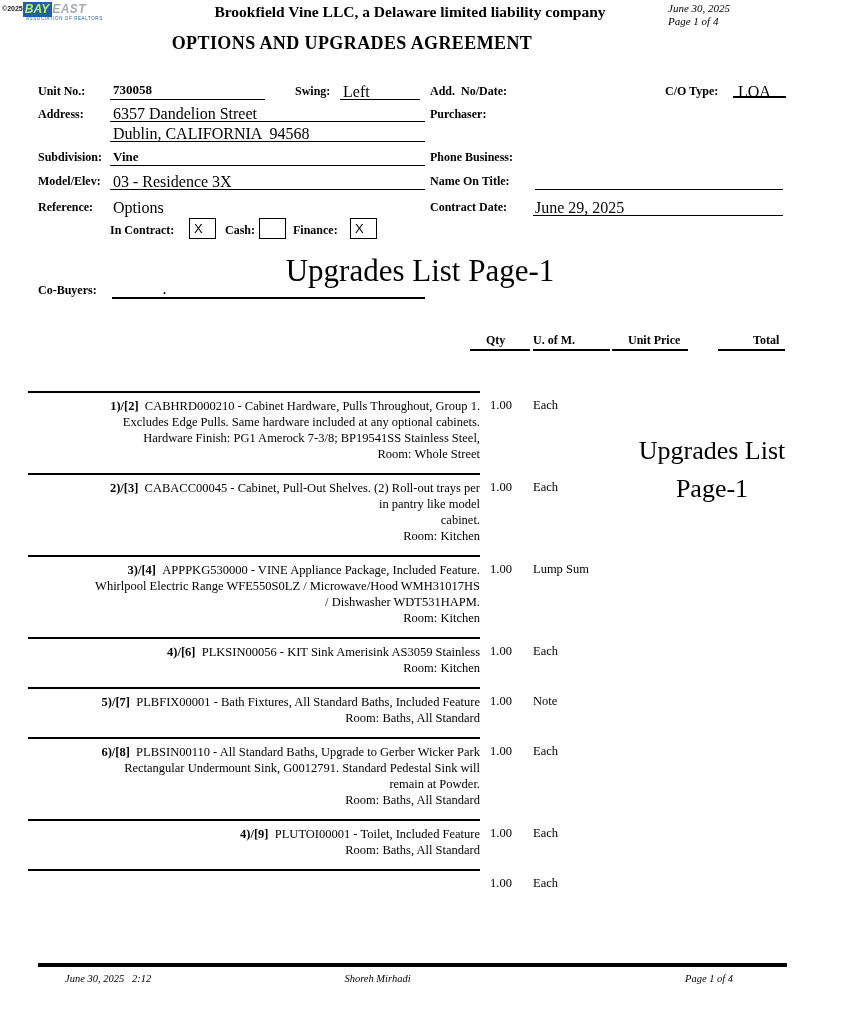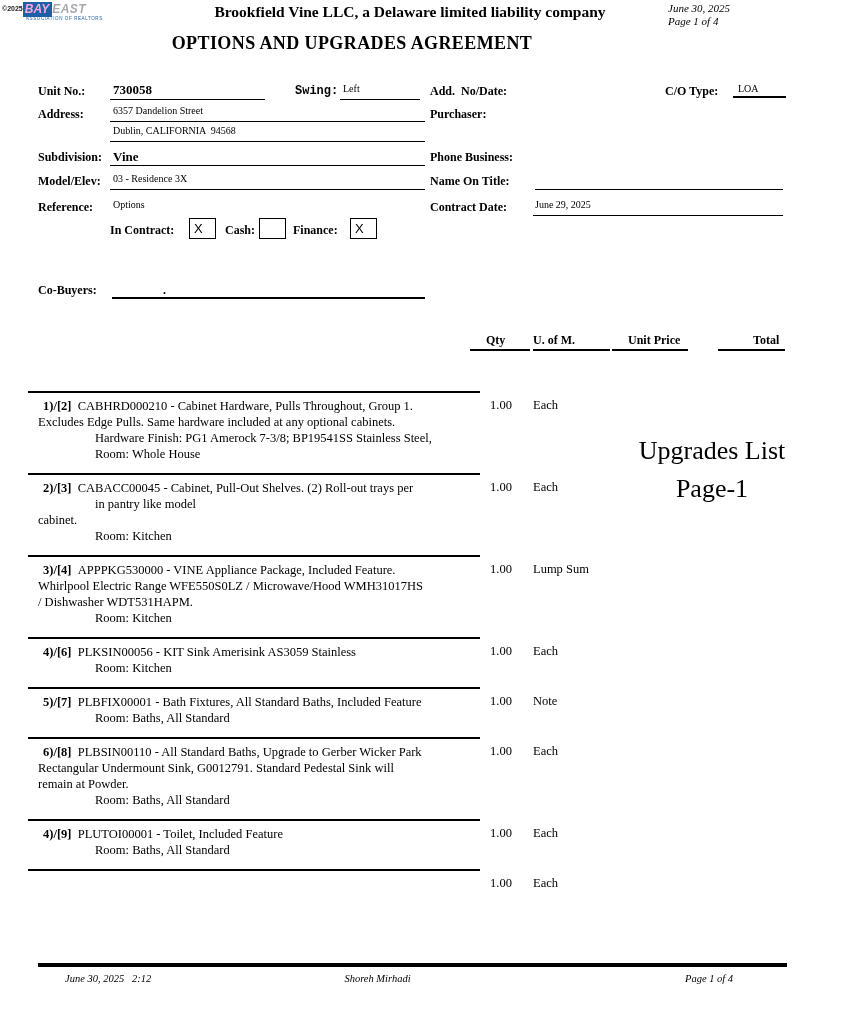--- a/index.html
+++ b/index.html
@@ -4,45 +4,45 @@
 <style>
   * { margin:0; padding:0; box-sizing:border-box; }
   html,body { background:#ffffff; }
   body { font-family:"Liberation Serif","DejaVu Serif",serif; color:#000; }
   .page { position:relative; width:856px; height:1024px; background:#fff; overflow:hidden; }
 
   
   .logo { position:absolute; left:2px; top:2px; }
   .logo-row { display:flex; align-items:flex-start; }
   .logo-copy { font-family:"Liberation Sans",sans-serif; font-size:7px; font-weight:bold; color:#222; margin-top:3px; }
-  .logo-bay { font-family:"Liberation Sans",sans-serif; font-weight:bold; font-style:italic; font-size:12px; color:#f9a8d4; background:#1d5fa8; padding:0 3px 1px 2px; }
+  .logo-bay { font-family:"Liberation Sans",sans-serif; font-weight:bold; font-style:italic; font-size:12px; color:#bef264; background:#1d5fa8; padding:0 3px 1px 2px; }
   .logo-east { font-family:"Liberation Sans",sans-serif; font-weight:bold; font-style:italic; font-size:12px; color:#a7abb0; letter-spacing:0.5px; }
   .logo-tag { font-family:"Liberation Sans",sans-serif; font-size:4.5px; color:#1d5fa8; letter-spacing:0.6px; margin-left:24px; margin-top:-1px; }
   .hdr-company { position:absolute; left:0; top:3px; width:820px; text-align:center; font-weight:bold; font-size:15.5px; }
   .hdr-date { position:absolute; left:668px; top:2px; font-style:italic; font-size:11px; }
   .hdr-page { position:absolute; left:668px; top:15px; font-style:italic; font-size:11px; }
   .hdr-title { position:absolute; left:0; top:33px; width:704px; text-align:center; font-weight:bold; font-size:18px; letter-spacing:0.4px; }
 
   
   .lbl { position:absolute; font-weight:bold; font-size:12px; white-space:pre; }
-  .val { position:absolute; font-size:10px; white-space:pre; }
+  .val { position:absolute; font-size:16px; white-space:pre; }
   .val.b { font-weight:bold; font-size:13px; }
   .ul { position:absolute; border-bottom:1.5px solid #000; }
   .chk { position:absolute; width:27px; height:21px; border:1.5px solid #000; font-family:"Liberation Sans",sans-serif; font-size:13px; padding:2px 0 0 4px; }
 
   .big-title { position:absolute; left:113px; top:253px; width:614px; text-align:center; font-size:31px; white-space:nowrap; }
   .big-right { position:absolute; left:608px; top:432px; width:208px; text-align:center; font-size:26px; line-height:38px; }
   .cb-dot { position:absolute; left:163px; top:283px; font-size:12px; font-weight:bold; }
 
   
   .th { position:absolute; font-weight:bold; font-size:12px; top:333px; }
   .th-ul { position:absolute; top:349px; height:2px; background:#000; }
 
   
-  .items { position:absolute; left:28px; top:389px; width:757px; }
+  .items { position:absolute; left:28px; top:389px; width:757px;text-align:right; }
   .item { position:relative; padding:7px 0 9px 0; border-top:2px solid transparent; }
   .item .rule { position:absolute; left:0; top:0; width:452px; height:2px; background:#000; }
   .item-text { width:452px; font-size:12.5px; line-height:16px; }
   .line { white-space:nowrap; }
   .line.first { padding-left:15px; }
   .line.cont { padding-left:10px; }
   .line.detail { padding-left:67px; }
   .item-num { font-weight:bold; }
   .item-qty { position:absolute; left:462px; top:7px; font-size:12.5px; }
   .item-uom { position:absolute; left:505px; top:7px; font-size:12.5px; }
@@ -66,21 +66,21 @@
   </div>
   <div class="hdr-company">Brookfield Vine LLC, a Delaware limited liability company</div>
   <div class="hdr-date">June 30, 2025</div>
   <div class="hdr-page">Page 1 of 4</div>
   <div class="hdr-title">OPTIONS AND UPGRADES AGREEMENT</div>
 
   <span class="lbl" style="left:38px;top:84px;">Unit No.:</span>
   <span class="val b" style="left:113px;top:82px;">730058</span>
   <div class="ul" style="left:110px;top:84px;width:155px;height:16px;"></div>
 
-  <span class="lbl" style="left:295px;top:84px;font-family:Liberation Mono, monospace;">Swing:</span>
+  <span class="lbl" style="left:295px;top:84px;">Swing:</span>
   <span class="val" style="left:343px;top:83px;">Left</span>
   <div class="ul" style="left:340px;top:84px;width:80px;height:16px;"></div>
 
   <span class="lbl" style="left:430px;top:84px;">Add.  No/Date:</span>
 
   <span class="lbl" style="left:665px;top:84px;">C/O Type:</span>
   <span class="val" style="left:738px;top:83px;text-align:right;">LOA</span>
   <div class="ul" style="left:733px;top:82px;width:53px;height:16px;border-bottom-width:2px;"></div>
 
   <span class="lbl" style="left:38px;top:107px;">Address:</span>
@@ -112,20 +112,21 @@
   <span class="val" style="left:535px;top:199px;">June 29, 2025</span>
   <div class="ul" style="left:533px;top:200px;width:250px;height:16px;"></div>
 
   <span class="lbl" style="left:110px;top:223px;">In Contract:</span>
   <div class="chk" style="left:189px;top:218px;">X</div>
   <span class="lbl" style="left:225px;top:223px;">Cash:</span>
   <div class="chk" style="left:259px;top:218px;"></div>
   <span class="lbl" style="left:293px;top:223px;">Finance:</span>
   <div class="chk" style="left:350px;top:218px;">X</div>
 
+  <div class="big-title">Upgrades List Page-1</div>
 
   <span class="lbl" style="left:38px;top:283px;">Co-Buyers:</span>
   <span class="cb-dot">.</span>
   <div class="ul" style="left:112px;top:283px;width:313px;height:16px;border-bottom-width:2px;"></div>
 
   <span class="th" style="left:486px;">Qty</span>
   <span class="th" style="left:533px;">U. of M.</span>
   <span class="th" style="left:628px;">Unit Price</span>
   <span class="th" style="left:753px;">Total</span>
   <div class="th-ul" style="left:470px;width:60px;"></div>
@@ -133,21 +134,21 @@
   <div class="th-ul" style="left:612px;width:76px;"></div>
   <div class="th-ul" style="left:718px;width:67px;"></div>
 
   <div class="items">
       <div class="item">
       <div class="rule"></div>
       <div class="item-text">
           <div class="line first"><span class="item-num">1)/[2]</span> CABHRD000210 - Cabinet Hardware, Pulls Throughout, Group 1.</div>
           <div class="line cont">Excludes Edge Pulls. Same hardware included at any optional cabinets.</div>
           <div class="line detail">Hardware Finish: PG1 Amerock 7-3/8; BP19541SS Stainless Steel,</div>
-          <div class="line detail">Room: Whole House</div>
+          <div class="line detail">Room: Whole Street</div>
         </div>
       <span class="item-qty">1.00</span>
       <span class="item-uom">Each</span>
     </div>
       <div class="item">
       <div class="rule"></div>
       <div class="item-text">
           <div class="line first"><span class="item-num">2)/[3]</span> CABACC00045 - Cabinet, Pull-Out Shelves. (2) Roll-out trays per</div>
           <div class="line detail">in pantry like model</div>
           <div class="line cont">cabinet.</div>

